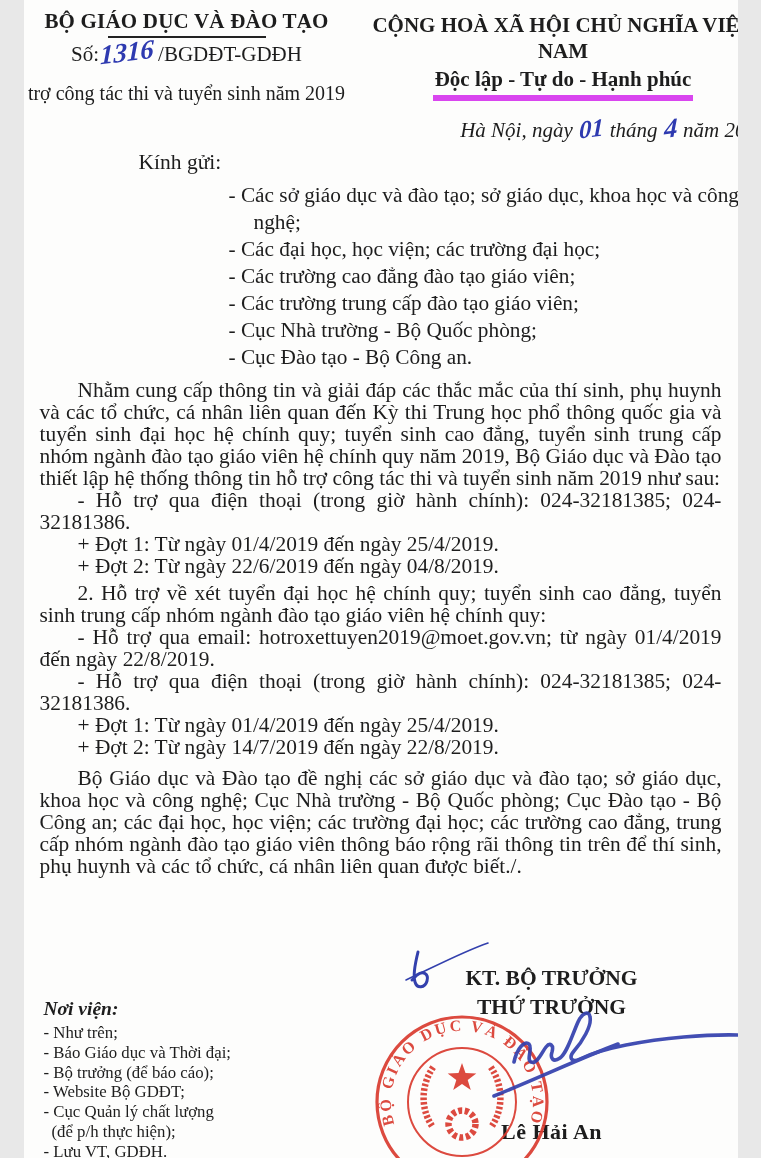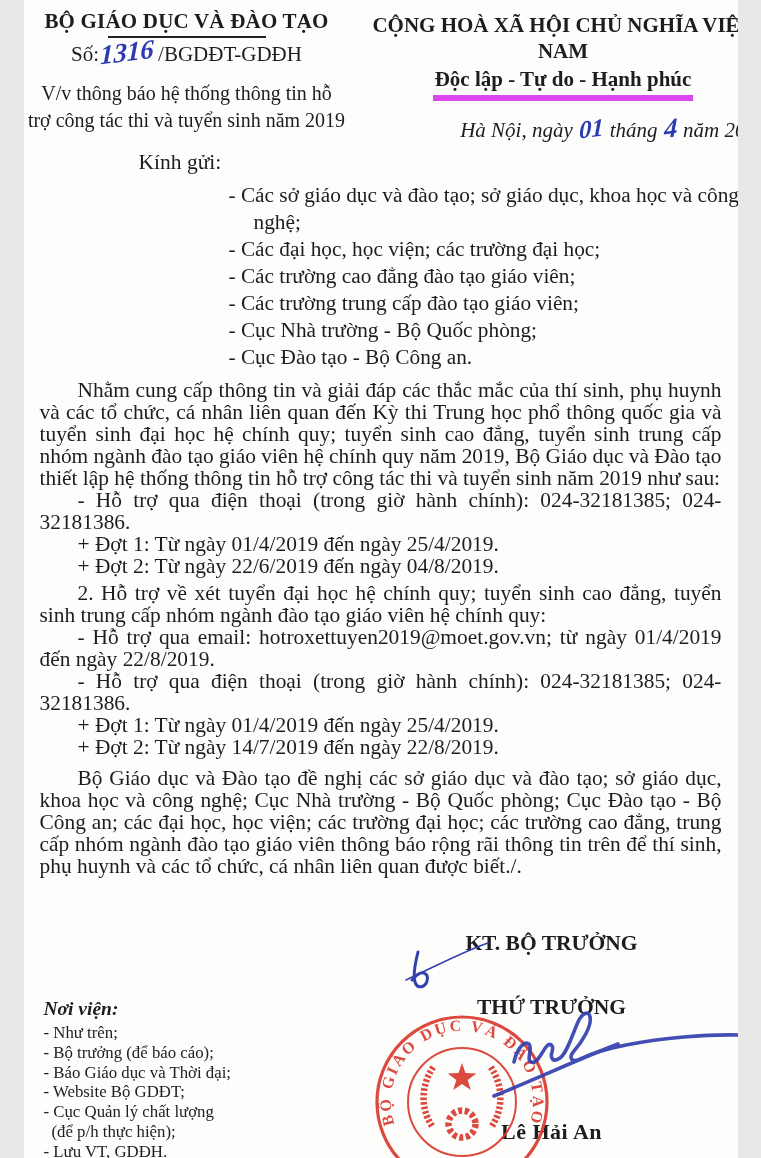--- a/index.html
+++ b/index.html
@@ -42,21 +42,21 @@
   .recipients{margin:2px 0 0 205px;width:545px;font-size:21.3px;line-height:27px;}
   .recipient-item{padding-left:25px;text-indent:-25px;}
   .body-block{margin:0 16px;font-size:21.4px;line-height:22px;text-align:justify;}
   .para{margin:0;text-indent:38px;}
   .intro{margin-top:8px;}
   .sec{margin-top:5px;}
   .closing{margin-top:9px;}
   
   .kt-line,.thu-line{position:absolute;left:408px;width:240px;text-align:center;
     font-weight:bold;font-size:21.5px;white-space:nowrap;}
-  .kt-line{top:931px;}
+  .kt-line{top:966px;}
   .thu-line{top:995px;}
   .signer-name{position:absolute;left:408px;top:1119px;width:240px;text-align:center;
     font-weight:bold;font-size:22px;letter-spacing:.5px;}
   .noi-nhan{position:absolute;left:20px;top:997px;width:300px;}
   .noi-nhan-label{font-weight:bold;font-style:italic;font-size:19.5px;line-height:24px;}
   .noi-nhan-list{font-size:16.8px;line-height:19.8px;margin-top:2px;}
   .noi-nhan-item.cont{padding-left:8px;}
   .stamp{position:absolute;left:350px;top:1014px;width:178px;height:178px;opacity:.92;}
   .signature-svg{position:absolute;left:452px;top:1004px;width:295px;height:100px;}
   .paraph-svg{position:absolute;left:368px;top:938px;width:100px;height:55px;}
@@ -64,21 +64,20 @@
 </head>
 <body>
 
 <div class="page">
 
   <div class="header-left">
     <div class="issuer">BỘ GIÁO DỤC VÀ ĐÀO TẠO</div>
     <div class="issuer-underline"></div>
     <div class="doc-number"><span>Số:</span><span class="hand hand-no">1316</span><span>/BGDĐT-GDĐH</span></div>
     <div class="subject">
-      <div>V/v thông báo hệ thống thông tin hỗ</div>
       <div>trợ công tác thi và tuyển sinh năm 2019</div>
     </div>
   </div>
 
   <div class="header-right">
     <div class="national">CỘNG HOÀ XÃ HỘI CHỦ NGHĨA VIỆT NAM</div>
     <div><span class="motto">Độc lập - Tự do - Hạnh phúc</span></div>
     <div class="date-line">
       <span>Hà Nội, ngày</span><span class="hand hand-day">01</span><span>tháng</span><span class="hand hand-month">4</span><span>năm 2019</span>
     </div>
@@ -146,22 +145,22 @@
     <g fill="none" stroke="#3340ad" stroke-width="3.6" stroke-linecap="round" opacity="0.92">
       <path d="M 38 58 C 41 44 49 36 53 40 C 57 44 50 56 55 58 C 61 61 66 48 70 43 C 74 38 78 41 76 48 C 74 54 77 59 84 54 C 91 49 95 34 102 18 C 106 9 113 6 114 13 C 116 22 106 38 98 47 C 92 54 96 59 104 55 C 112 51 130 45 150 41 C 186 34 230 30 264 31"></path>
       <path d="M 142 40 C 110 52 62 74 18 92"></path>
     </g>
   </svg>
 
   <div class="noi-nhan">
     <div class="noi-nhan-label">Nơi viện:</div>
     <div class="noi-nhan-list">
       <div class="noi-nhan-item">- Như trên;</div>
+      <div class="noi-nhan-item">- Báo Giáo dục và Thời đại;</div>
       <div class="noi-nhan-item">- Bộ trưởng (để báo cáo);</div>
-      <div class="noi-nhan-item">- Báo Giáo dục và Thời đại;</div>
       <div class="noi-nhan-item">- Website Bộ GDĐT;</div>
       <div class="noi-nhan-item">- Cục Quản lý chất lượng</div>
       <div class="noi-nhan-item cont">(để p/h thực hiện);</div>
       <div class="noi-nhan-item">- Lưu VT, GDĐH.</div>
     </div>
   </div>
 
 </div>
 
 </body></html>

